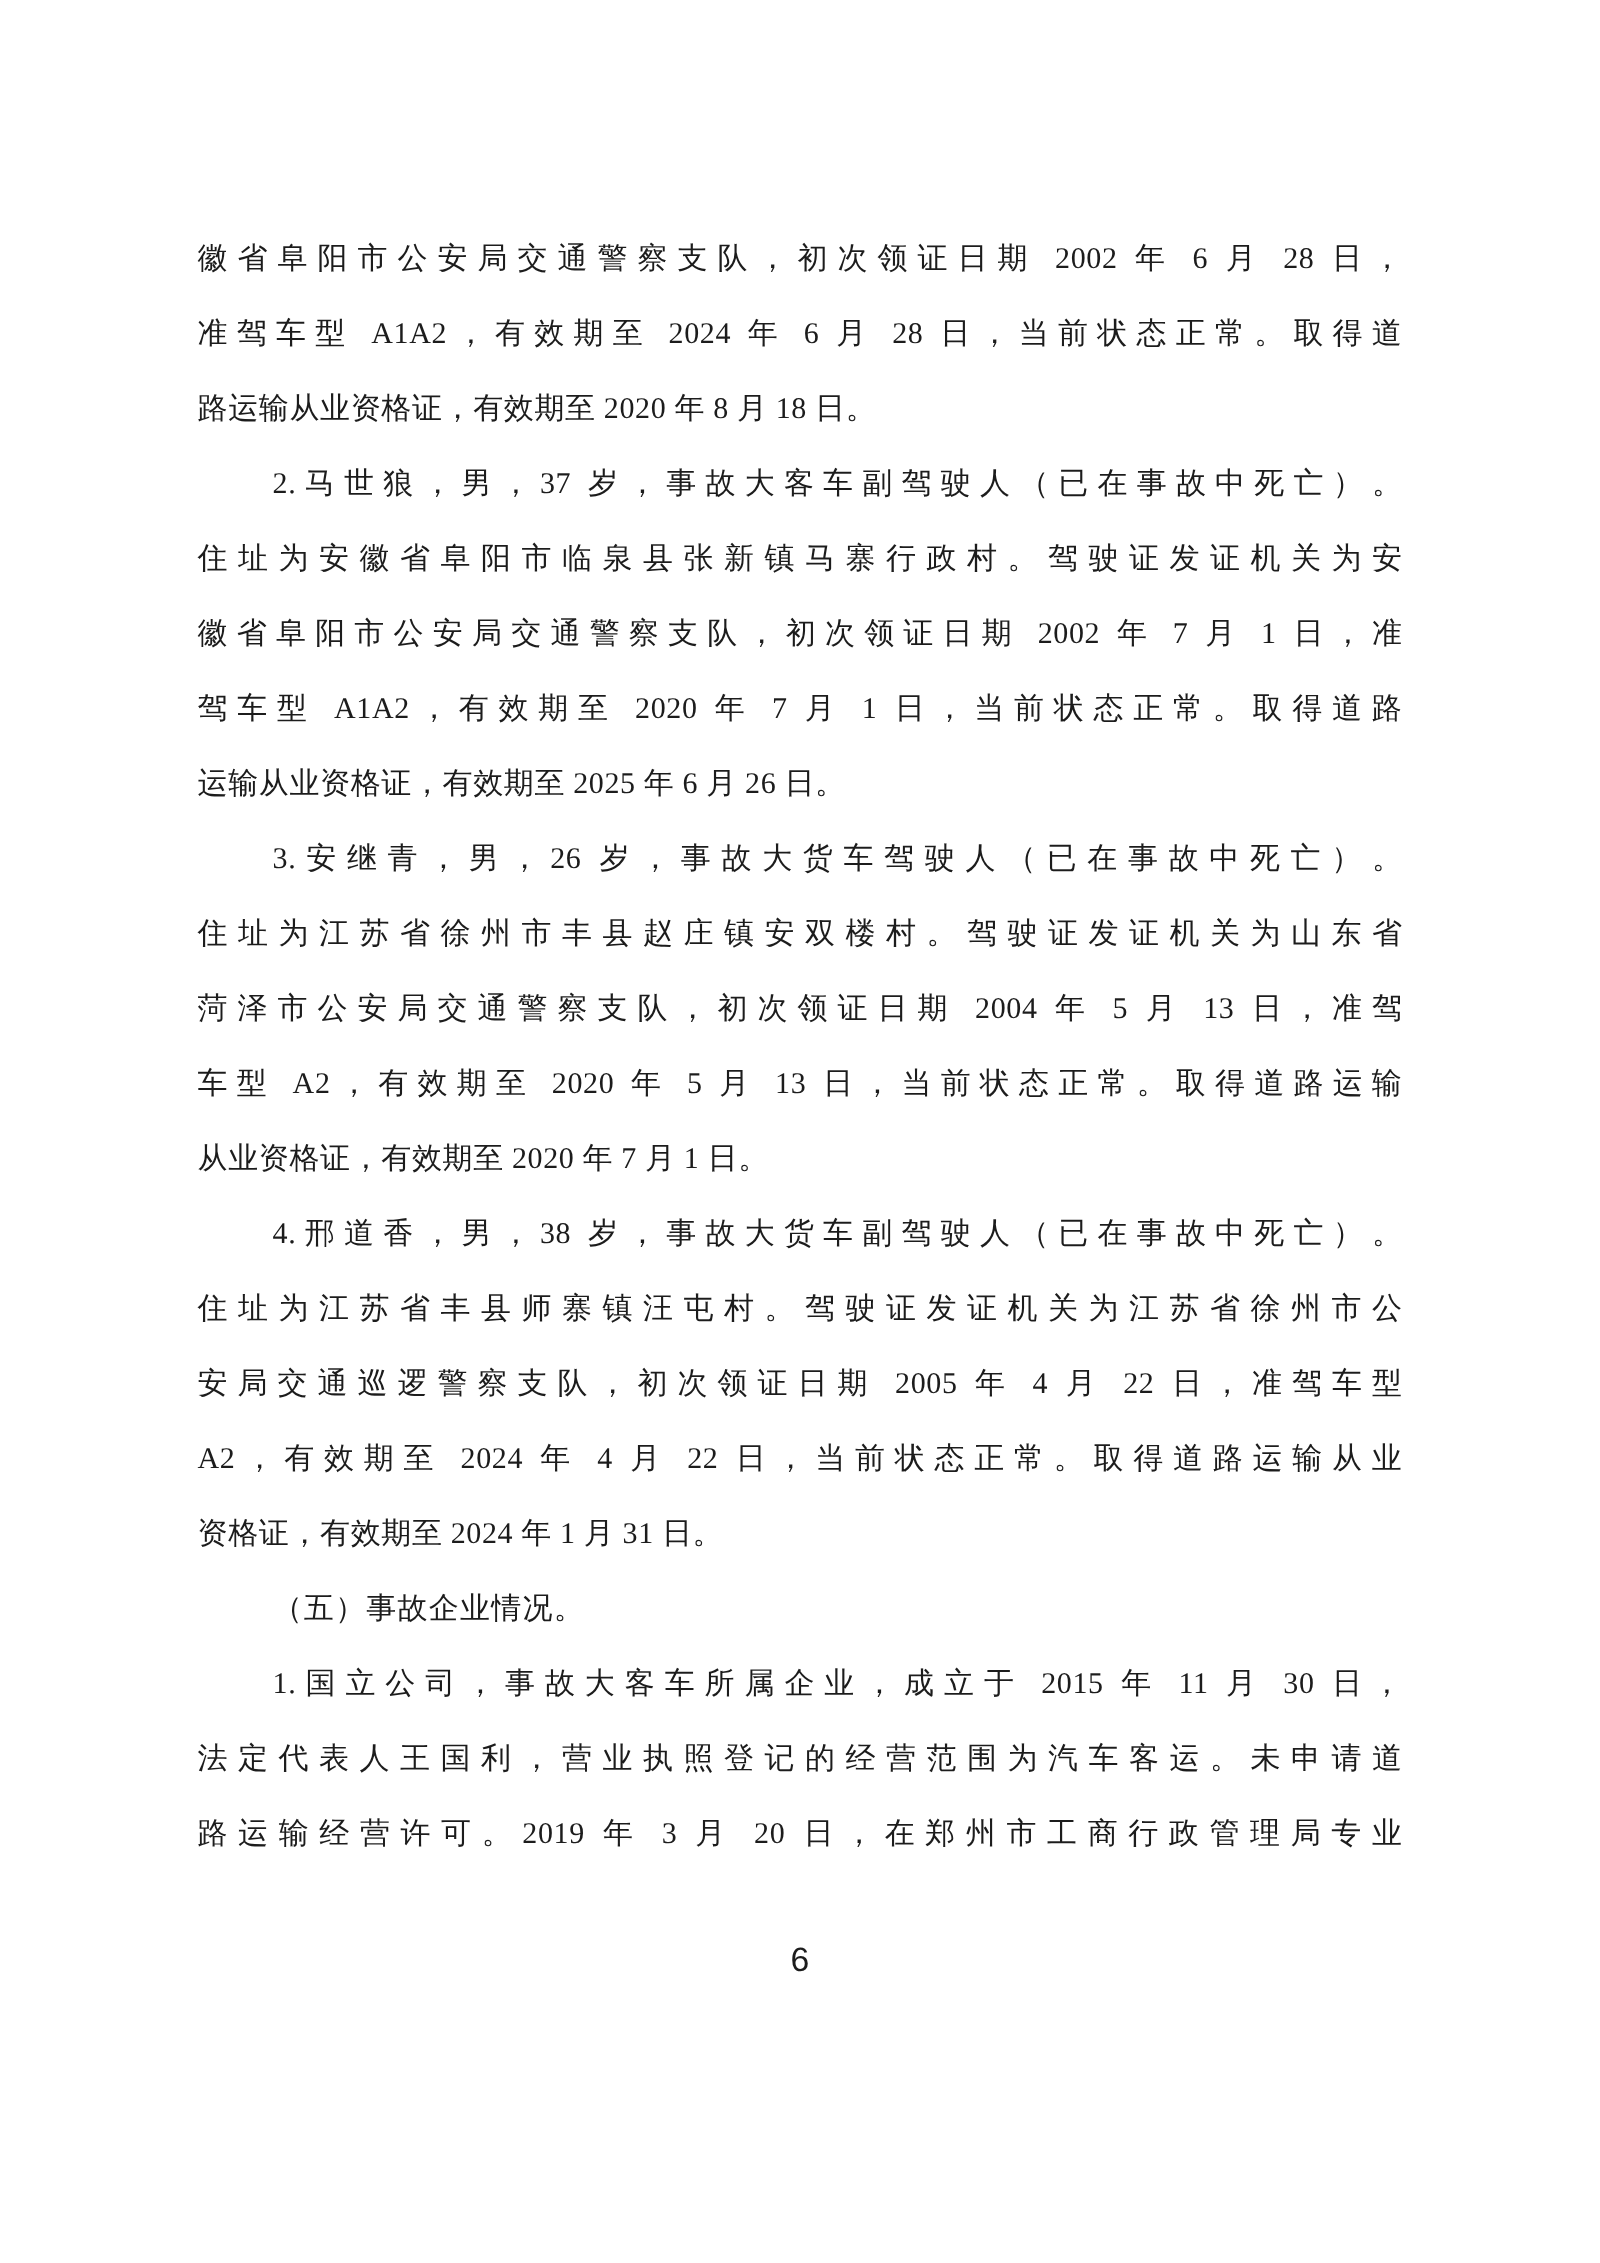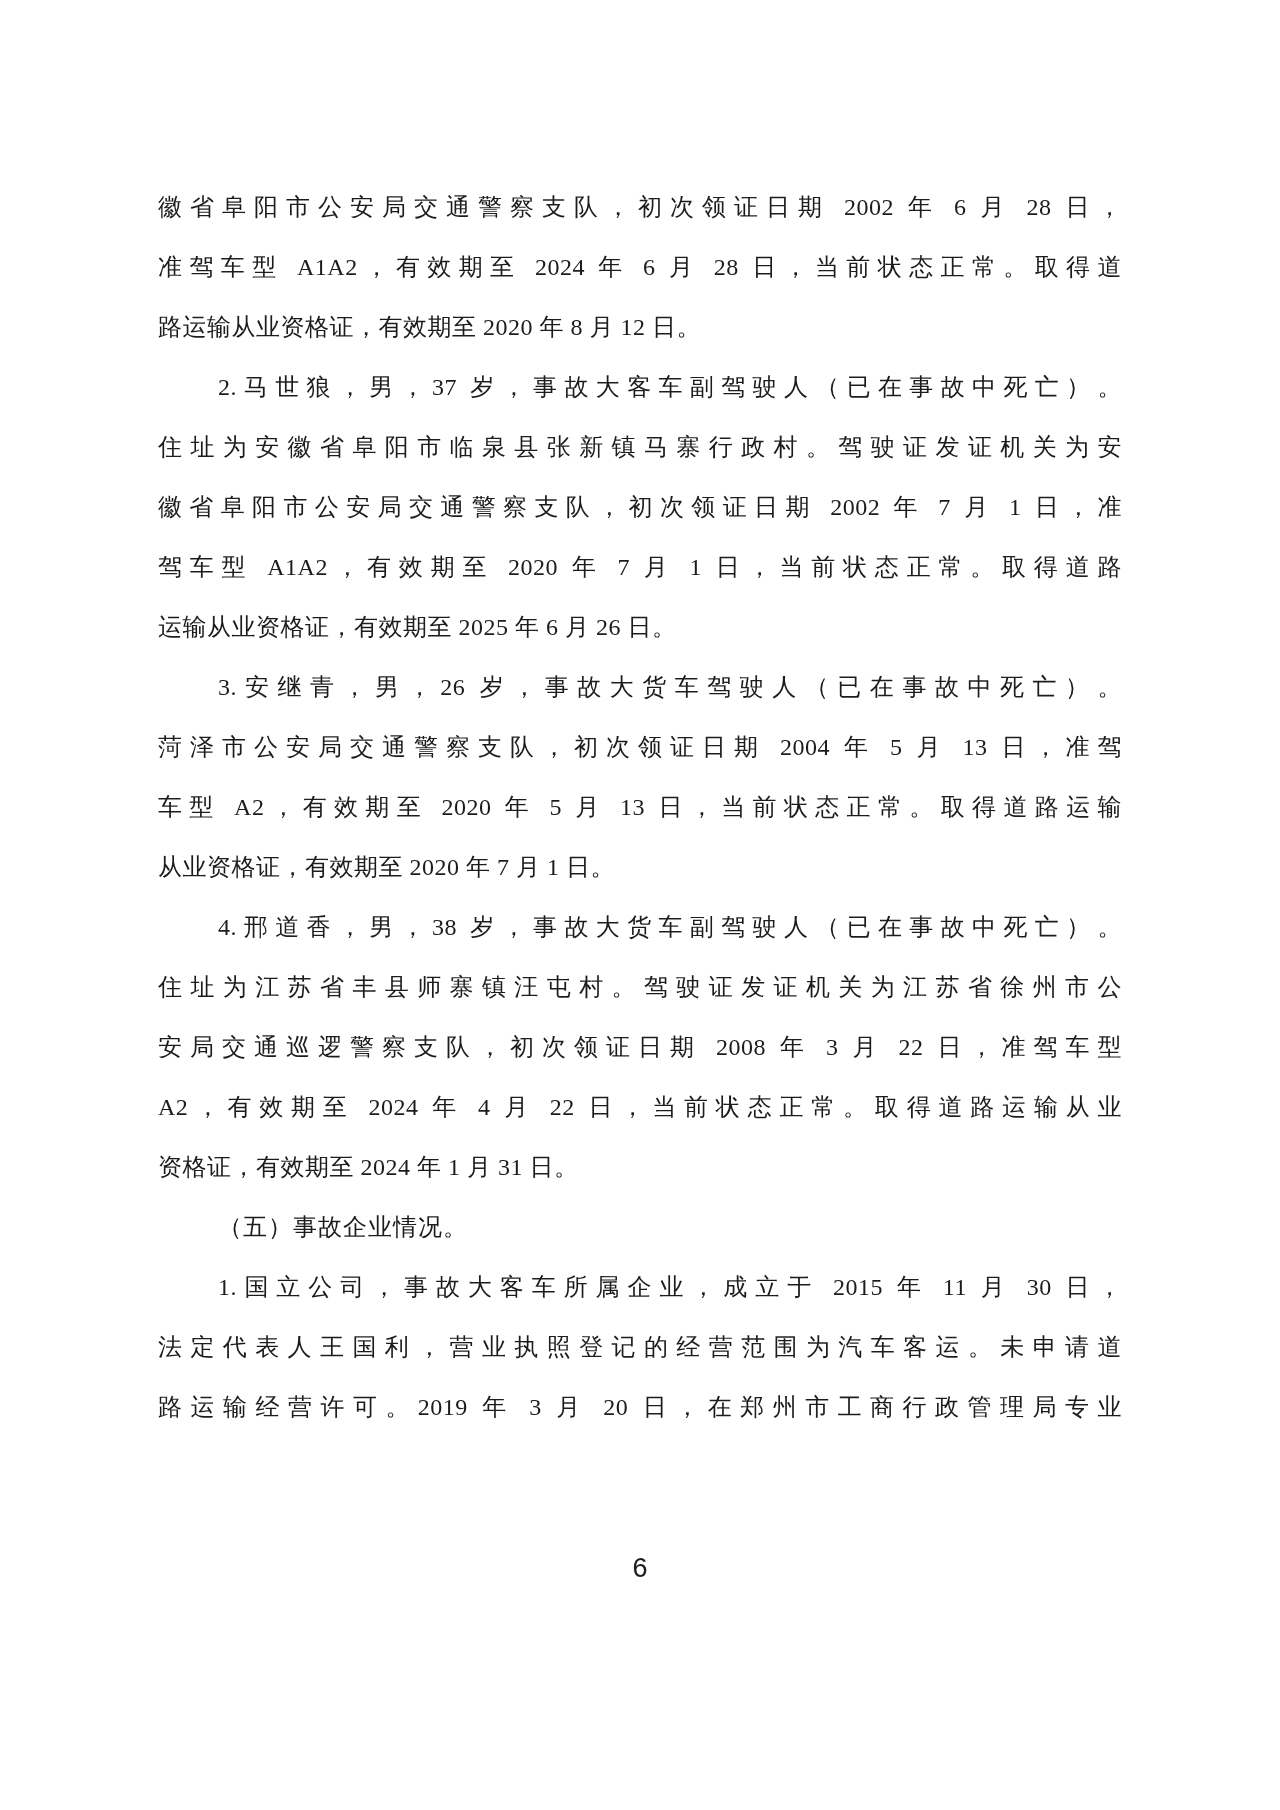--- a/index.html
+++ b/index.html
@@ -54,33 +54,34 @@
     color: #1c1c1c;
   }
 </style>
 </head>
 <body>
 
 <div class="page">
   <div class="body-text">
     <div class="line j">徽省阜阳市公安局交通警察支队，初次领证日期 2002 年 6 月 28 日，</div>
     <div class="line j">准驾车型 A1A2，有效期至 2024 年 6 月 28 日，当前状态正常。取得道</div>
-    <div class="line">路运输从业资格证，有效期至 2020 年 8 月 12 日。</div>
+    <div class="line">路运输从业资格证，有效期至 2020 年 8 月 18 日。</div>
     <div class="line j i">2.马世狼，男，37 岁，事故大客车副驾驶人（已在事故中死亡）。</div>
     <div class="line j">住址为安徽省阜阳市临泉县张新镇马寨行政村。驾驶证发证机关为安</div>
     <div class="line j">徽省阜阳市公安局交通警察支队，初次领证日期 2002 年 7 月 1 日，准</div>
     <div class="line j">驾车型 A1A2，有效期至 2020 年 7 月 1 日，当前状态正常。取得道路</div>
     <div class="line">运输从业资格证，有效期至 2025 年 6 月 26 日。</div>
     <div class="line j i">3.安继青，男，26 岁，事故大货车驾驶人（已在事故中死亡）。</div>
+    <div class="line j">住址为江苏省徐州市丰县赵庄镇安双楼村。驾驶证发证机关为山东省</div>
     <div class="line j">菏泽市公安局交通警察支队，初次领证日期 2004 年 5 月 13 日，准驾</div>
     <div class="line j">车型 A2，有效期至 2020 年 5 月 13 日，当前状态正常。取得道路运输</div>
     <div class="line">从业资格证，有效期至 2020 年 7 月 1 日。</div>
     <div class="line j i">4.邢道香，男，38 岁，事故大货车副驾驶人（已在事故中死亡）。</div>
     <div class="line j">住址为江苏省丰县师寨镇汪屯村。驾驶证发证机关为江苏省徐州市公</div>
-    <div class="line j">安局交通巡逻警察支队，初次领证日期 2008 年 3 月 22 日，准驾车型</div>
+    <div class="line j">安局交通巡逻警察支队，初次领证日期 2005 年 4 月 22 日，准驾车型</div>
     <div class="line j">A2，有效期至 2024 年 4 月 22 日，当前状态正常。取得道路运输从业</div>
     <div class="line">资格证，有效期至 2024 年 1 月 31 日。</div>
     <div class="line b i">（五）事故企业情况。</div>
     <div class="line j i">1.国立公司，事故大客车所属企业，成立于 2015 年 11 月 30 日，</div>
     <div class="line j">法定代表人王国利，营业执照登记的经营范围为汽车客运。未申请道</div>
     <div class="line j">路运输经营许可。2019 年 3 月 20 日，在郑州市工商行政管理局专业</div>
   </div>
   <div class="page-number">6</div>
 </div>
 

